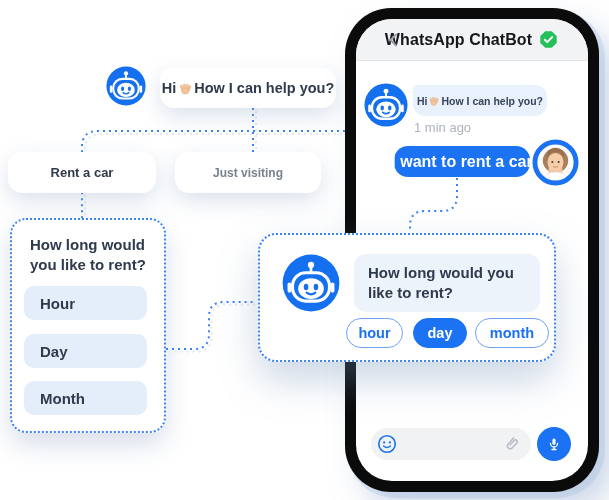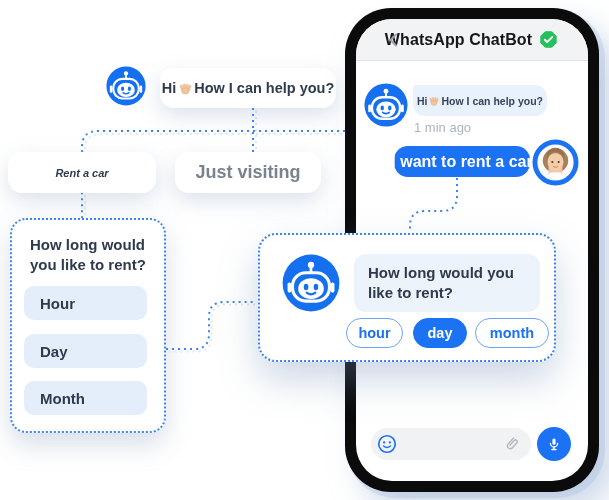--- a/index.html
+++ b/index.html
@@ -11,22 +11,22 @@
   .conn-blue { stroke: var(--line-blue); stroke-width: 2; fill: none; stroke-dasharray: 2 4; }
   .conn-ghost { stroke: #e3e8f0; stroke-width: 2; fill: none; stroke-dasharray: 2 4; }
 
   .abs { position: absolute; }
   .node { background: #fff; border-radius: 14px; box-shadow: 0 8px 22px rgba(125,150,185,.28); display: flex; align-items: center; justify-content: center; }
   .z2 { z-index: 2; }
 
   
   .flow-avatar { width: 40px; height: 40px; }
   .flow-bubble { left: 160px; top: 68px; width: 176px; height: 40px; border-radius: 10px 14px 14px 14px; font-size: 14.5px; font-weight: 700; color: var(--flow-text); white-space: nowrap; }
-  .btn-rent { left: 8px; top: 152px; width: 148px; height: 41px; font-size: 11px; font-weight: 700; color: var(--flow-text); font-style: italic; }
-  .btn-visit { left: 175px; top: 152px; width: 146px; height: 41px; font-size: 18px; font-weight: 600; color: var(--muted-text); }
+  .btn-rent { left: 8px; top: 152px; width: 148px; height: 41px; font-size: 13px; font-weight: 700; color: var(--flow-text); }
+  .btn-visit { left: 175px; top: 152px; width: 146px; height: 41px; font-size: 12px; font-weight: 600; color: var(--muted-text); }
 
   .left-card { left: 10px; top: 218px; width: 156px; height: 215px; background: #fff; border: 2px dotted var(--line-blue); border-radius: 16px; box-shadow: 0 12px 26px rgba(125,150,185,.3); z-index: 2; }
   .left-card .title { position: absolute; left: 18px; top: 15px; width: 124px; font-size: 15px; font-weight: 700; line-height: 1.35; color: var(--flow-text); }
   .dur-pill { position: absolute; left: 12px; width: 123px; height: 34px; background: var(--light-blue); border-radius: 10px; display: flex; align-items: center; padding-left: 16px; font-size: 15px; font-weight: 700; color: var(--flow-text); cursor: pointer; }
 
   
   .phone { left: 345px; top: 8px; width: 254px; height: 484px; background: var(--frame); border-radius: 46px; box-shadow: 16px 18px 30px rgba(155,178,212,.5), 4px 4px 0 2px rgba(205,220,240,.55); z-index: 3; }
   .screen { position: absolute; left: 11px; top: 11px; width: 232px; height: 462px; background: #fff; border-radius: 36px; overflow: hidden; }
   .p-header { position: absolute; left: 0; top: 0; width: 100%; height: 42px; background: var(--header-bg); border-bottom: 1px solid #e3e4e7; display: flex; align-items: center; justify-content: center; gap: 6px; }
   .p-title { font-size: 16px; font-weight: 800; color: #15171b; letter-spacing: .1px; }

